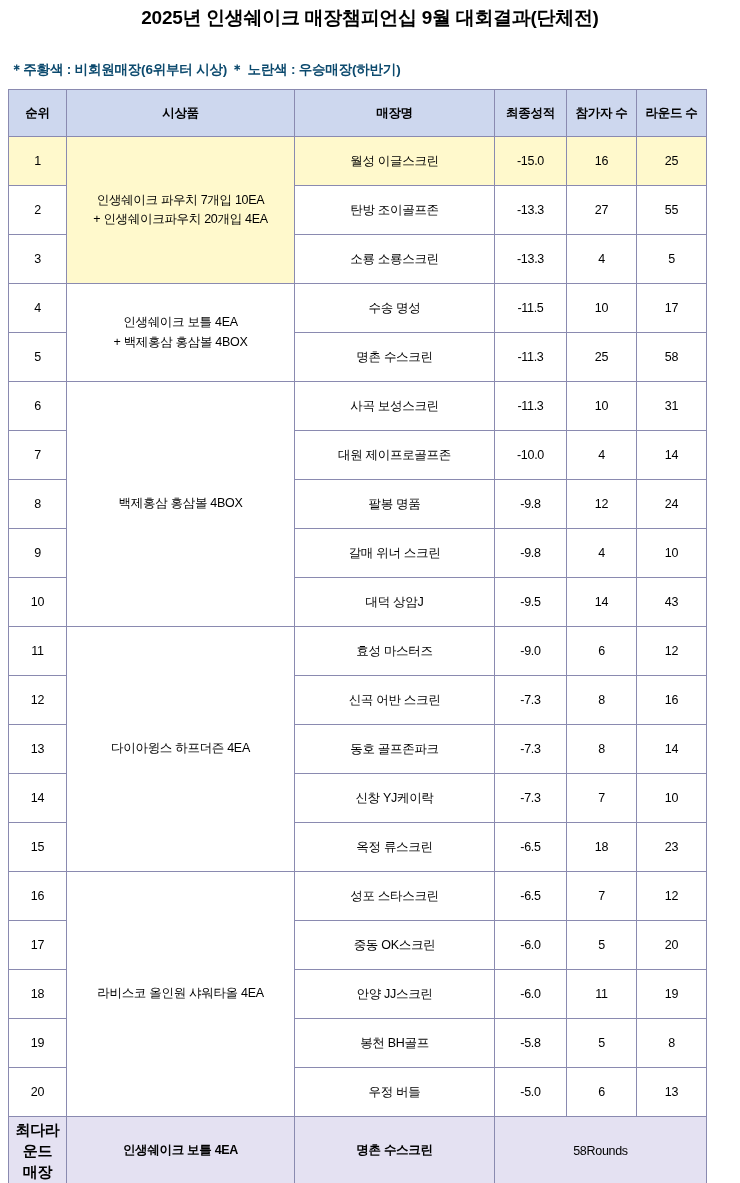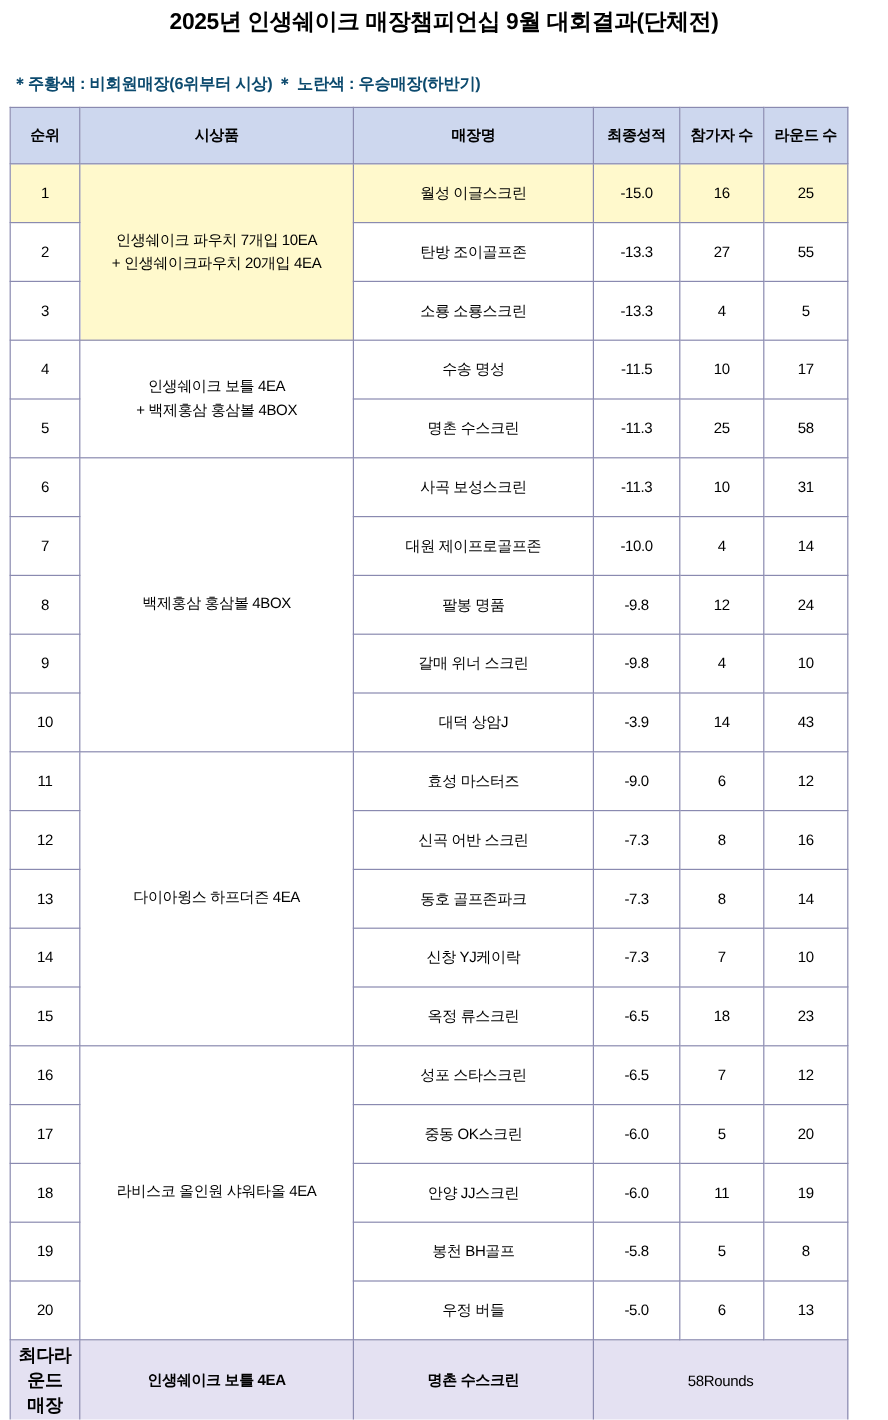--- a/index.html
+++ b/index.html
@@ -177,21 +177,21 @@
         <tr>
           <td class="rank bg-white">9</td>
           <td class="store bg-white">갈매 위너 스크린</td>
           <td class="num bg-white">-9.8</td>
           <td class="num bg-white">4</td>
           <td class="num bg-white">10</td>
         </tr>
         <tr>
           <td class="rank bg-white">10</td>
           <td class="store bg-white">대덕 상암J</td>
-          <td class="num bg-white">-3.9</td>
+          <td class="num bg-white">-9.5</td>
           <td class="num bg-white">14</td>
           <td class="num bg-white">43</td>
         </tr>
         <tr>
           <td class="rank bg-white">11</td>
           <td class="prize bg-white" rowspan="5">다이아윙스 하프더즌 4EA</td>
           <td class="store bg-white">효성 마스터즈</td>
           <td class="num bg-white">-9.0</td>
           <td class="num bg-white">6</td>
           <td class="num bg-white">12</td>

